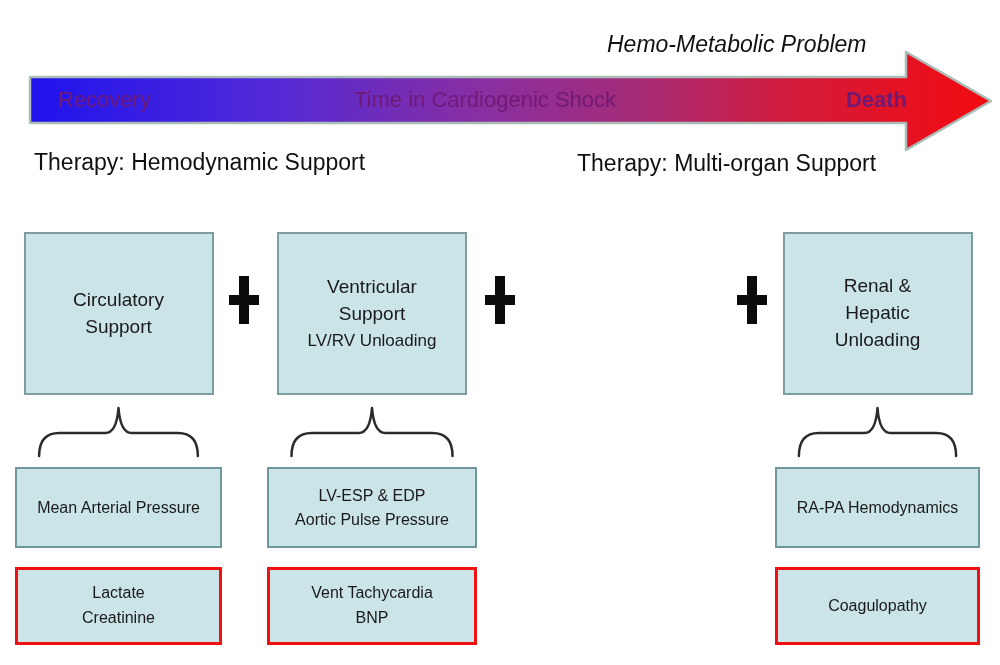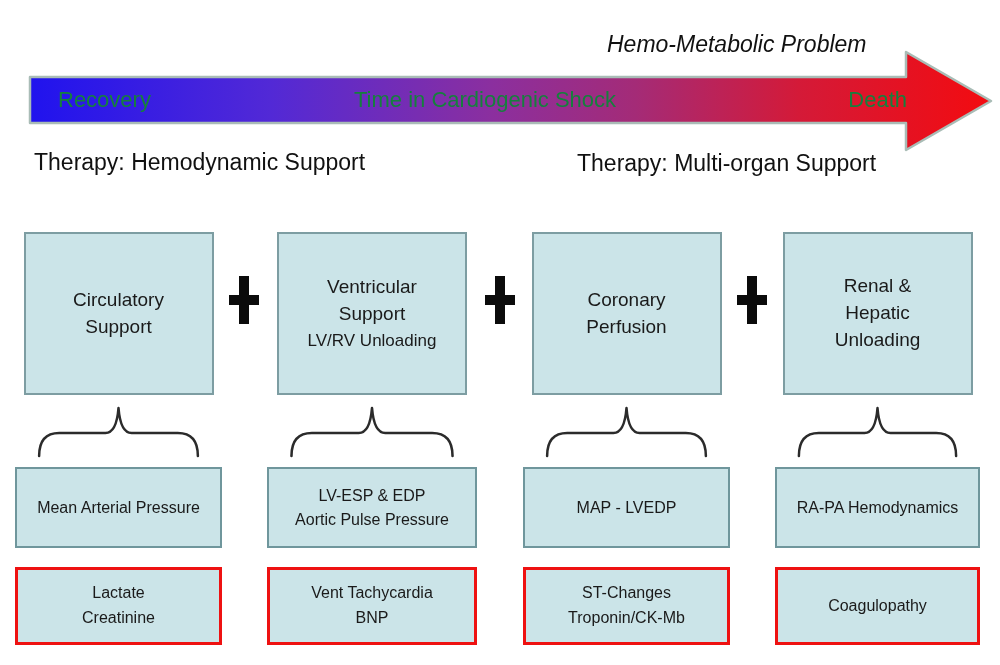--- a/index.html
+++ b/index.html
@@ -30,28 +30,28 @@
     white-space:nowrap;
   }
   #heading-left{left:37px;top:31px;}
   #heading-right{left:607px;top:31px;font-style:italic;}
   #therapy-left{left:34px;top:149px;}
   #therapy-right{left:577px;top:150px;}
 
   .arrow-svg{position:absolute;left:0;top:46px;width:1000px;height:112px;}
   .arrow-label{
     position:absolute;
-    color:#15803d;
+    color:#701a75;
     font-size:22px;
     line-height:1.1;
     white-space:nowrap;
   }
   #label-recovery{left:58px;top:88px;}
   #label-time{left:485px;top:88px;transform:translateX(-50%);}
-  #label-death{right:93px;top:88px;}
+  #label-death{right:93px;top:88px;font-weight:bold;}
 
   .col{position:absolute;top:232px;}
   #col-1{left:15px;width:207px;}
   #col-2{left:267px;width:210px;}
   #col-3{left:523px;width:207px;}
   #col-4{left:775px;width:205px;}
 
   .top-box{
     width:190px;
     height:163px;
@@ -177,36 +177,20 @@
     <div class="mid-box">
       <div>LV-ESP &amp; EDP</div>
       <div>Aortic Pulse Pressure</div>
     </div>
     <div class="bot-box">
       <div>Vent Tachycardia</div>
       <div>BNP</div>
     </div>
   </div>
 
-  <div class="col" id="col-3">
-    <div class="top-box">
-      <div class="line-lg">Coronary</div>
-      <div class="line-lg">Perfusion</div>
-    </div>
-    <svg class="brace" viewBox="0 0 206 72" preserveAspectRatio="none">
-      <path d="M 24 61 Q 24 38 44 38 L 90 38 Q 101 38 103 13 Q 105 38 116 38 L 162 38 Q 182 38 182 61" fill="none" stroke="#2b2b2b" stroke-width="2.5" stroke-linecap="round" stroke-linejoin="round"></path>
-    </svg>
-    <div class="mid-box">
-      <div>MAP - LVEDP</div>
-    </div>
-    <div class="bot-box">
-      <div>ST-Changes</div>
-      <div>Troponin/CK-Mb</div>
-    </div>
-  </div>
 
   <div class="col" id="col-4">
     <div class="top-box">
       <div class="line-lg">Renal &amp;</div>
       <div class="line-lg">Hepatic</div>
       <div class="line-lg">Unloading</div>
     </div>
     <svg class="brace" viewBox="0 0 206 72" preserveAspectRatio="none">
       <path d="M 24 61 Q 24 38 44 38 L 90 38 Q 101 38 103 13 Q 105 38 116 38 L 162 38 Q 182 38 182 61" fill="none" stroke="#2b2b2b" stroke-width="2.5" stroke-linecap="round" stroke-linejoin="round"></path>
     </svg>

